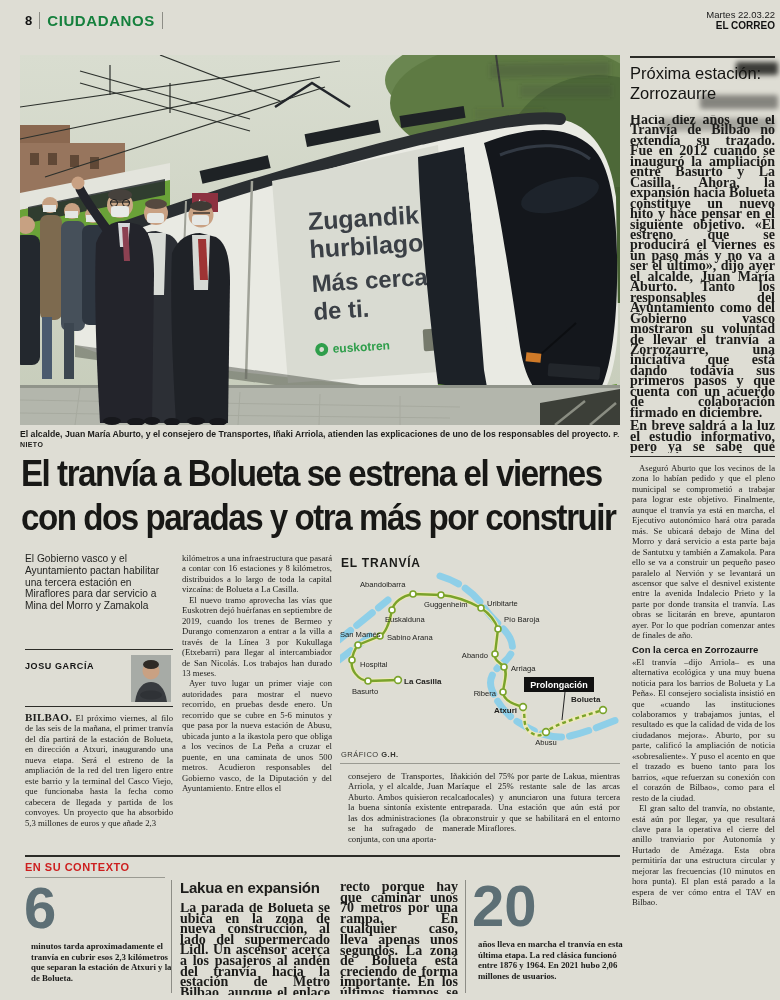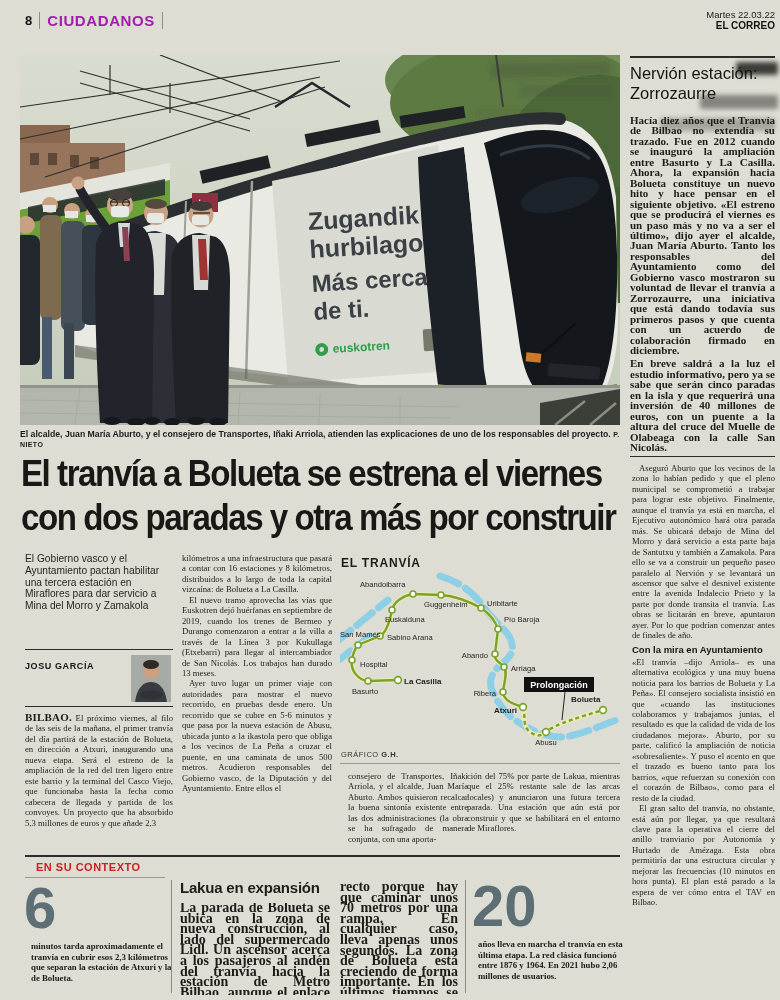--- a/index.html
+++ b/index.html
@@ -3,21 +3,21 @@
 <meta charset="utf-8">
 <style>
   * { margin:0; padding:0; box-sizing:border-box; }
   html,body { background:#b9b8b0; }
   .page { position:relative; width:780px; height:1000px; background:#deddd4; overflow:hidden;
           font-family:"Liberation Serif", serif; color:#1c1c1a; }
   .abs { position:absolute; }
 
   
   .hdr-num { font:bold 13px "Liberation Sans",sans-serif; color:#141414; }
-  .hdr-sec { font:bold 15px "Liberation Sans",sans-serif; letter-spacing:.6px; color:#a21caf; }
+  .hdr-sec { font:bold 15px "Liberation Sans",sans-serif; letter-spacing:.6px; color:#15803d; }
   .vbar { width:1px; height:17px; background:#8d8d86; }
   .hdr-right { text-align:right; font-family:"Liberation Sans",sans-serif; color:#202020; }
   .hdr-date { font-size:9.5px; }
   .hdr-paper { font-size:10px; font-weight:bold; color:#111; }
 
   
   .headline-line { display:block; white-space:nowrap; font-family:"Liberation Sans",sans-serif;
     font-weight:bold; font-size:36px; letter-spacing:-1.6px; color:#181816; line-height:44px; }
   .headline-line > span { display:inline-block; transform:scaleX(.92); transform-origin:0 50%; }
 
@@ -28,21 +28,21 @@
 
   .byline-name { font:bold 9px "Liberation Sans",sans-serif; letter-spacing:.6px; color:#141414; }
 
   .np-col { font-size:8.7px; line-height:10.45px; text-align:justify; overflow:hidden; }
   .np-col p { text-indent:7px; }
   .np-col p.noind { text-indent:0; }
   .np-col b.lead { font-size:11px; letter-spacing:.2px; }
   .col-subhead { font:bold 9.5px "Liberation Sans",sans-serif; color:#161616; margin:3px 0 2px; text-indent:0; }
 
   .sidebar-title { font:16.5px/19.5px "Liberation Sans",sans-serif; color:#141412; }
-  .sidebar-body { font-weight:bold; font-size:11px; line-height:10.45px; text-align:justify; overflow:hidden; }
+  .sidebar-body { font-weight:bold; font-size:14px; line-height:10.45px; text-align:justify; overflow:hidden; }
   .sidebar-body p + p { margin-top:3px; }
   .sidebar-body p { text-indent:0; }
 
   .rule { background:#2c2c28; }
   .rule-thin { background:#9a9a92; }
   .vrule { width:1px; background:#8d8d86; }
 
   .ctx-label { font:bold 11px "Liberation Sans",sans-serif; letter-spacing:.5px; color:#cd1f1f; }
   .stat-num { font:bold 58px/52px "Liberation Sans",sans-serif; color:#5d6f75; }
   .stat-text { font-weight:bold; font-size:8.8px; line-height:10.6px; overflow:hidden;margin-left:6px; }
@@ -350,38 +350,38 @@
   </div>
   <div class="abs np-col" style="left:467px; top:771px; width:153px; height:84px;">
     <p class="noind">ción del 75% por parte de Lakua, mientras que el 25% restante sale de las arcas locales) y anunciaron una futura tercera parada. Una estación que aún está por construir y que se habilitará en el entorno de Miraflores.</p>
   </div>
 
   <div class="abs rule" style="left:630px; top:56px; width:145px; height:2px;"></div>
   <div class="smudge" style="left:736px; top:62px; width:42px; height:13px;"></div>
   <div class="smudge" style="left:700px; top:95px; width:78px; height:14px; opacity:.55;"></div>
   <div class="smudge" style="left:660px; top:118px; width:115px; height:13px; opacity:.35;"></div>
   <div class="abs" style="left:630px; top:64px; width:145px;">
-    <div class="sidebar-title">Nervión estación:</div>
+    <div class="sidebar-title">Próxima estación:</div>
     <div class="sidebar-title">Zorrozaurre</div>
   </div>
   <div class="abs sidebar-body" style="left:630px; top:115px; width:145px; height:338px;">
     <p>Hacía diez años que el Tranvía de Bilbao no extendía su trazado. Fue en 2012 cuando se inauguró la ampliación entre Basurto y La Casilla. Ahora, la expansión hacia Bolueta constituye un nuevo hito y hace pensar en el siguiente objetivo. «El estreno que se producirá el viernes es un paso más y no va a ser el último», dijo ayer el alcalde, Juan María Aburto. Tanto los responsables del Ayuntamiento como del Gobierno vasco mostraron su voluntad de llevar el tranvía a Zorrozaurre, una iniciativa que está dando todavía sus primeros pasos y que cuenta con un acuerdo de colaboración firmado en diciembre.</p>
     <p>En breve saldrá a la luz el estudio informativo, pero ya se sabe que serán cinco paradas en la isla y que requerirá una inversión de 40 millones de euros, con un puente a la altura del cruce del Muelle de Olabeaga con la calle San Nicolás.</p>
   </div>
   <div class="abs rule" style="left:630px; top:456px; width:145px; height:1px;"></div>
 
   <div class="abs np-col" style="left:632px; top:463px; width:143px; height:534px;">
     <p>Aseguró Aburto que los vecinos de la zona lo habían pedido y que el pleno municipal se comprometió a trabajar para lograr este objetivo. Finalmente, aunque el tranvía ya está en marcha, el Ejecutivo autonómico hará otra parada más. Se ubicará debajo de Mina del Morro y dará servicio a esta parte baja de Santutxu y también a Zamakola. Para ello se va a construir un pequeño paseo paralelo al Nervión y se levantará un ascensor que salve el desnivel existente entre la avenida Indalecio Prieto y la parte por donde transita el tranvía. Las obras se licitarán en breve, apuntaron ayer. Por lo que podrían comenzar antes de finales de año.</p>
-    <div class="col-subhead">Con la mira en Ayuntamiento</div>
+    <div class="col-subhead">Con la cerca en Zorrozaurre</div>
     <p class="noind">«El tranvía –dijo Arriola– es una alternativa ecológica y una muy buena noticia para los barrios de Bolueta y La Peña». El consejero socialista insistió en que «cuando las instituciones colaboramos y trabajamos juntas, el resultado es que la calidad de vida de los ciudadanos mejora». Aburto, por su parte, calificó la ampliación de noticia «sobresaliente». Y puso el acento en que el trazado es bueno tanto para los barrios, «que refuerzan su conexión con el corazón de Bilbao», como para el resto de la ciudad.</p>
     <p>El gran salto del tranvía, no obstante, está aún por llegar, ya que resultará clave para la operativa el cierre del anillo tranviario por Autonomía y Hurtado de Amézaga. Esta obra permitiría dar una estructura circular y mejorar las frecuencias (10 minutos en hora punta). El plan está parado a la espera de ver cómo entra el TAV en Bilbao.</p>
   </div>
 
   <div class="abs rule" style="left:25px; top:855px; width:595px; height:2px;"></div>
-  <div class="abs ctx-label" style="left:36px; top:861px;">EN SU CONTEXTO</div>
+  <div class="abs ctx-label" style="left:25px; top:861px;">EN SU CONTEXTO</div>
   <div class="abs rule-thin" style="left:25px; top:877px; width:140px; height:1px;"></div>
 
   <div class="abs stat-num" style="left:24px; top:882px;">6</div>
   <div class="abs stat-text" style="left:25px; top:941px; width:142px; height:56px;">minutos tarda aproximadamente el tranvía en cubrir esos 2,3 kilómetros que separan la estación de Atxuri y la de Bolueta.</div>
 
   <div class="abs vrule" style="left:171px; top:880px; height:113px;"></div>
 
   <div class="abs box-title" style="left:180px; top:879px;">Lakua en expansión</div>
   <div class="abs box-body" style="left:180px; top:903px; width:150px; height:92px;">La parada de Bolueta se ubica en la zona de nueva construcción, al lado del supermercado Lidl. Un ascensor acerca a los pasajeros al andén del tranvía hacia la estación de Metro Bilbao, aunque el enlace es indi-</div>
   <div class="abs box-body" style="left:340px; top:882px; width:118px; height:112px;">recto porque hay que caminar unos 70 metros por una rampa. En cualquier caso, lleva apenas unos segundos. La zona de Bolueta está creciendo de forma importante. En los últimos tiempos se han construido más de 350 viviendas y hay más en proyecto.</div>

